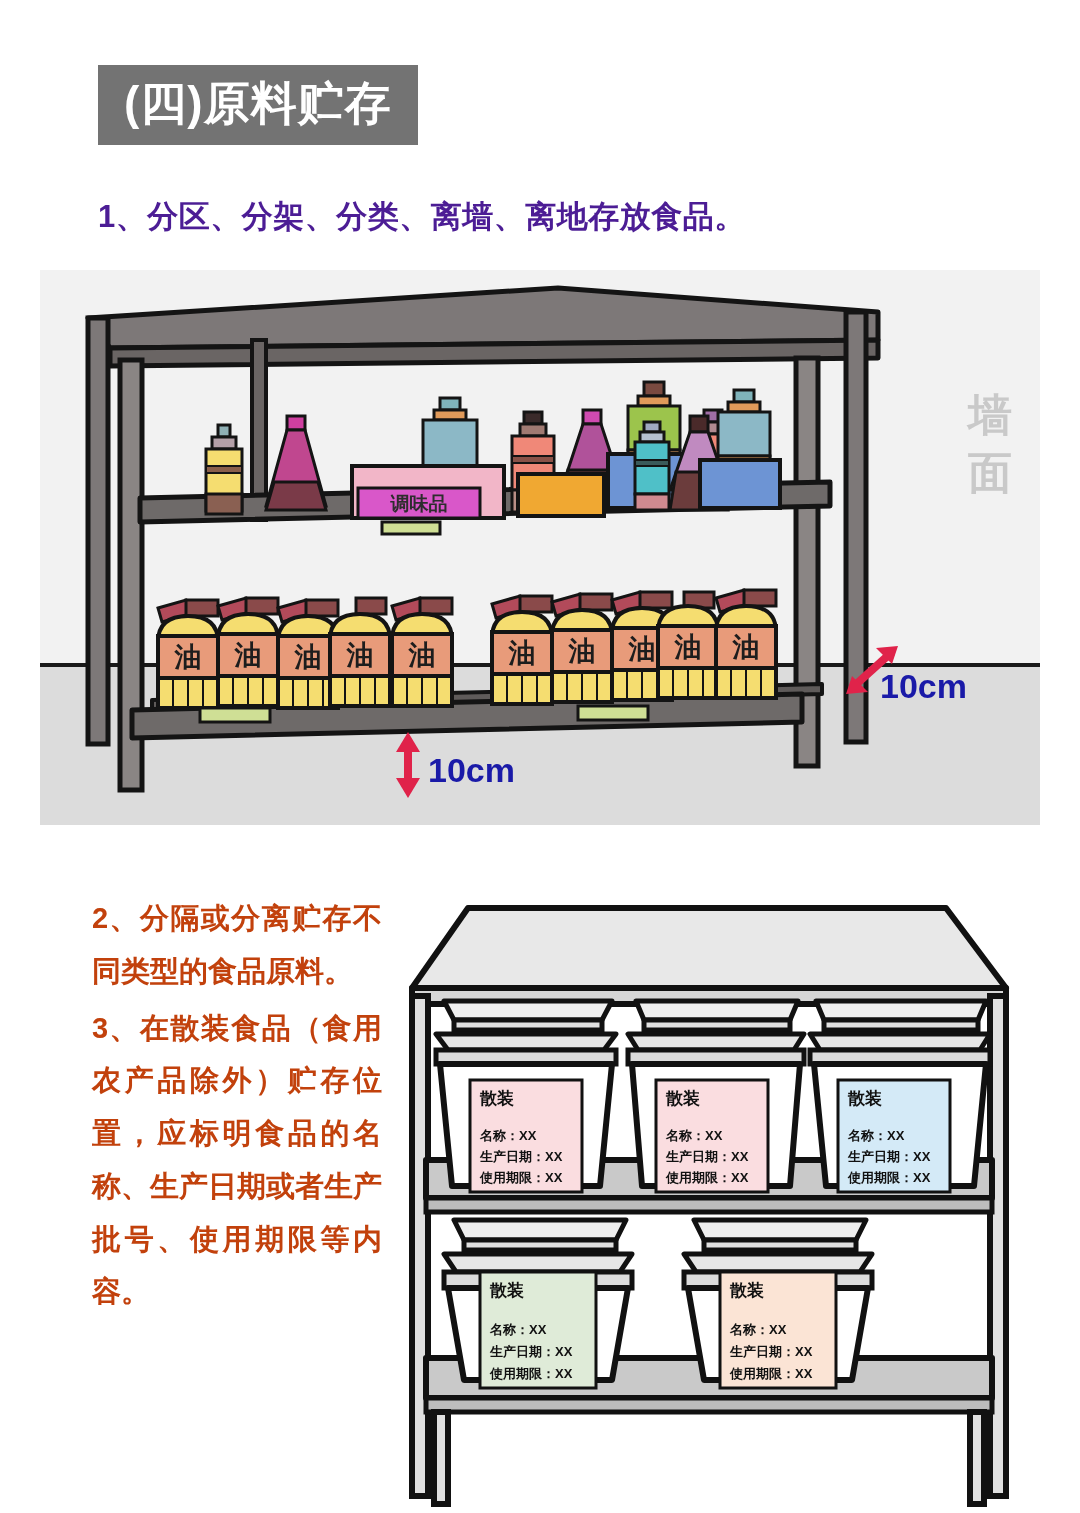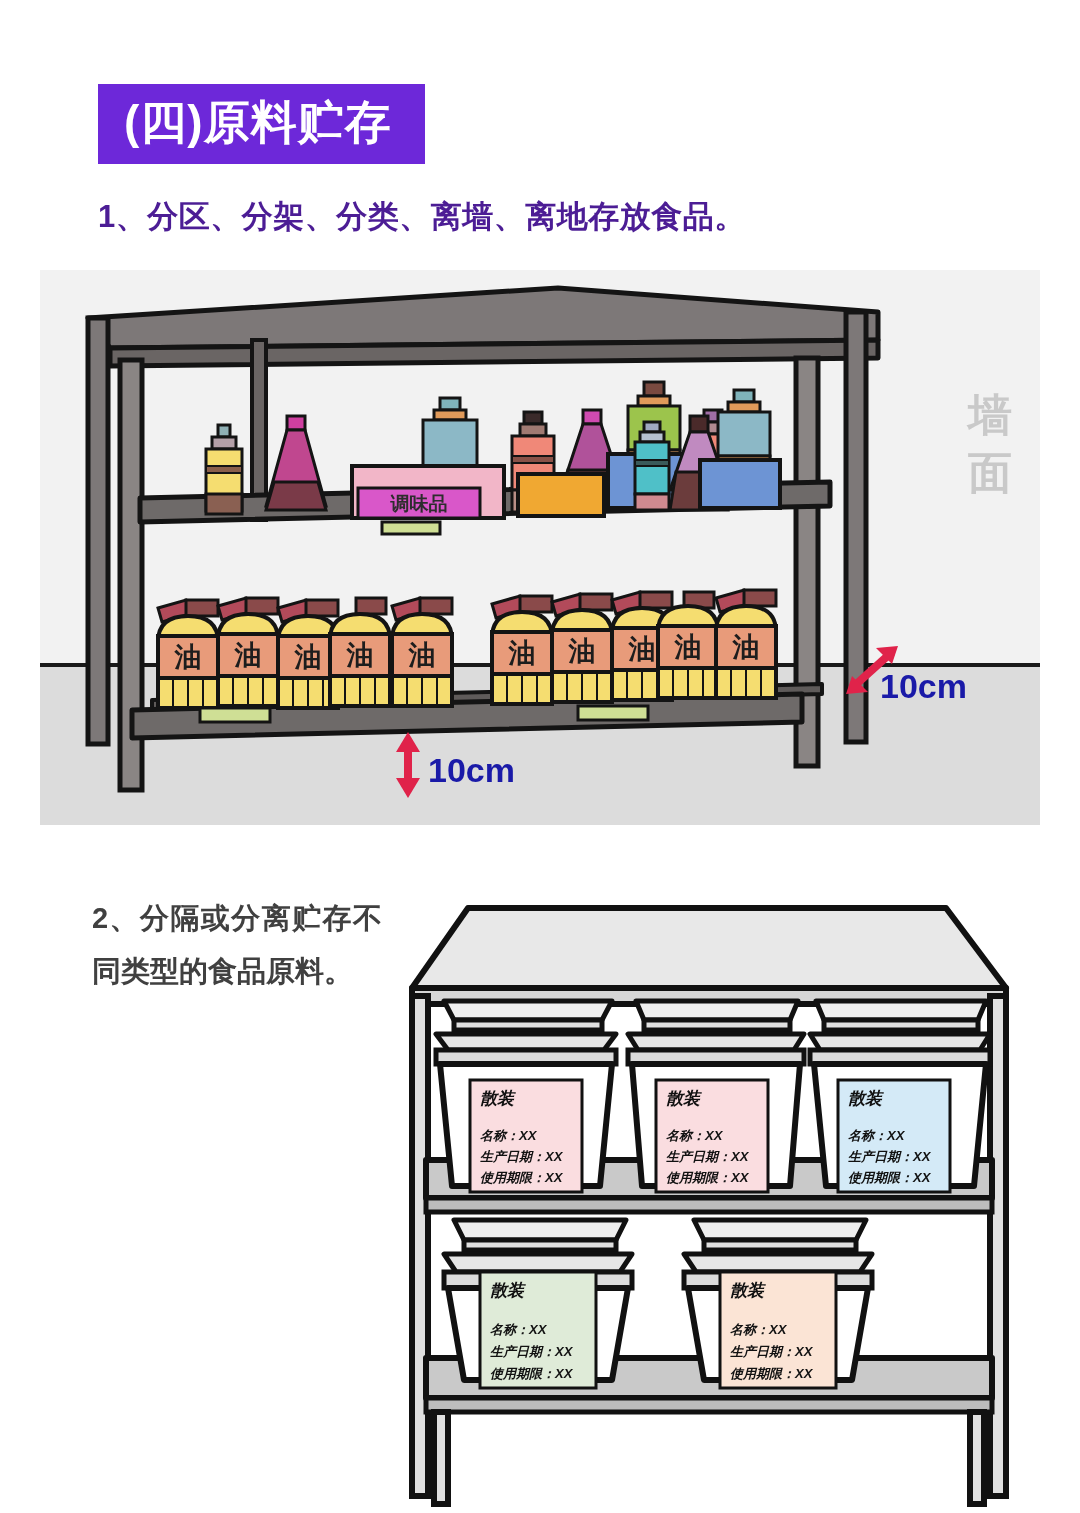--- a/index.html
+++ b/index.html
@@ -13,24 +13,23 @@
     position: relative;
     font-family: "Liberation Sans", "DejaVu Sans", sans-serif;
     overflow: hidden;
   }
 
   
   #title-badge {
     position: absolute;
     left: 98px;
     top: 65px;
-    background: #6d28d9;
-    padding: 14px 33px 18px 26px;
+    background: #737373;
+    padding: 14px 26px 18px 26px;
     box-sizing: border-box;
-    margin-top: 19px;
   }
   #title-badge .title-text {
     color: #ffffff;
     font-size: 46px;
     font-weight: bold;
     letter-spacing: 1px;
     line-height: 1.05;
     white-space: nowrap;
     font-family: "Liberation Sans", "DejaVu Sans", sans-serif;
   }
@@ -57,37 +56,36 @@
   }
 
   
   #text-column {
     position: absolute;
     left: 92px;
     top: 892px;
     width: 290px;
   }
   #text-column .para {
-    color: #404040;
+    color: #c2410c;
     font-size: 29px;
     font-weight: bold;
     line-height: 1.82;
     text-align: justify;
     text-align-last: left;
     margin: 0 0 4px 0;
   }
 
   
   #illustration-2 {
     position: absolute;
     left: 398px;
     top: 868px;
     width: 620px;
     height: 645px;
-    font-style: italic;
   }
 
   
   .bin-label-rect { stroke: #111; stroke-width: 3; }
   .lbl-title { font-family: "Liberation Sans","DejaVu Sans",sans-serif; font-weight: bold; font-size: 17px; fill: #111; }
   .lbl-line  { font-family: "Liberation Sans","DejaVu Sans",sans-serif; font-weight: bold; font-size: 13px; fill: #111; }
 
   .cm-text {
     font-family: "Liberation Sans","DejaVu Sans",sans-serif;
     font-weight: bold;
@@ -409,20 +407,21 @@
   <g>
     <text class="wall-text" x="928" y="160">墙</text>
     <text class="wall-text" x="928" y="218">面</text>
   </g>
 
 </svg>
 </div>
 
 <div id="text-column">
   <p class="para">2、分隔或分离贮存不同类型的食品原料。</p>
+  <p class="para">3、在散装食品（食用农产品除外）贮存位置，应标明食品的名称、生产日期或者生产批号、使用期限等内容。</p>
 </div>
 
 <div id="illustration-2">
 <svg viewBox="0 0 620 645" width="620" height="645" xmlns="http://www.w3.org/2000/svg">
 
   <polygon points="70,40 548,40 608,120 14,120" fill="#e8e8e8" stroke="#111111" stroke-width="6" stroke-linejoin="round"></polygon>
   <polygon points="14,120 608,120 608,136 14,136" fill="#d6d6d6" stroke="#111111" stroke-width="6" stroke-linejoin="round"></polygon>
 
   <rect x="14" y="128" width="16" height="500" fill="#e0e0e0" stroke="#111111" stroke-width="6"></rect>
   <rect x="592" y="128" width="16" height="500" fill="#e0e0e0" stroke="#111111" stroke-width="6"></rect>

